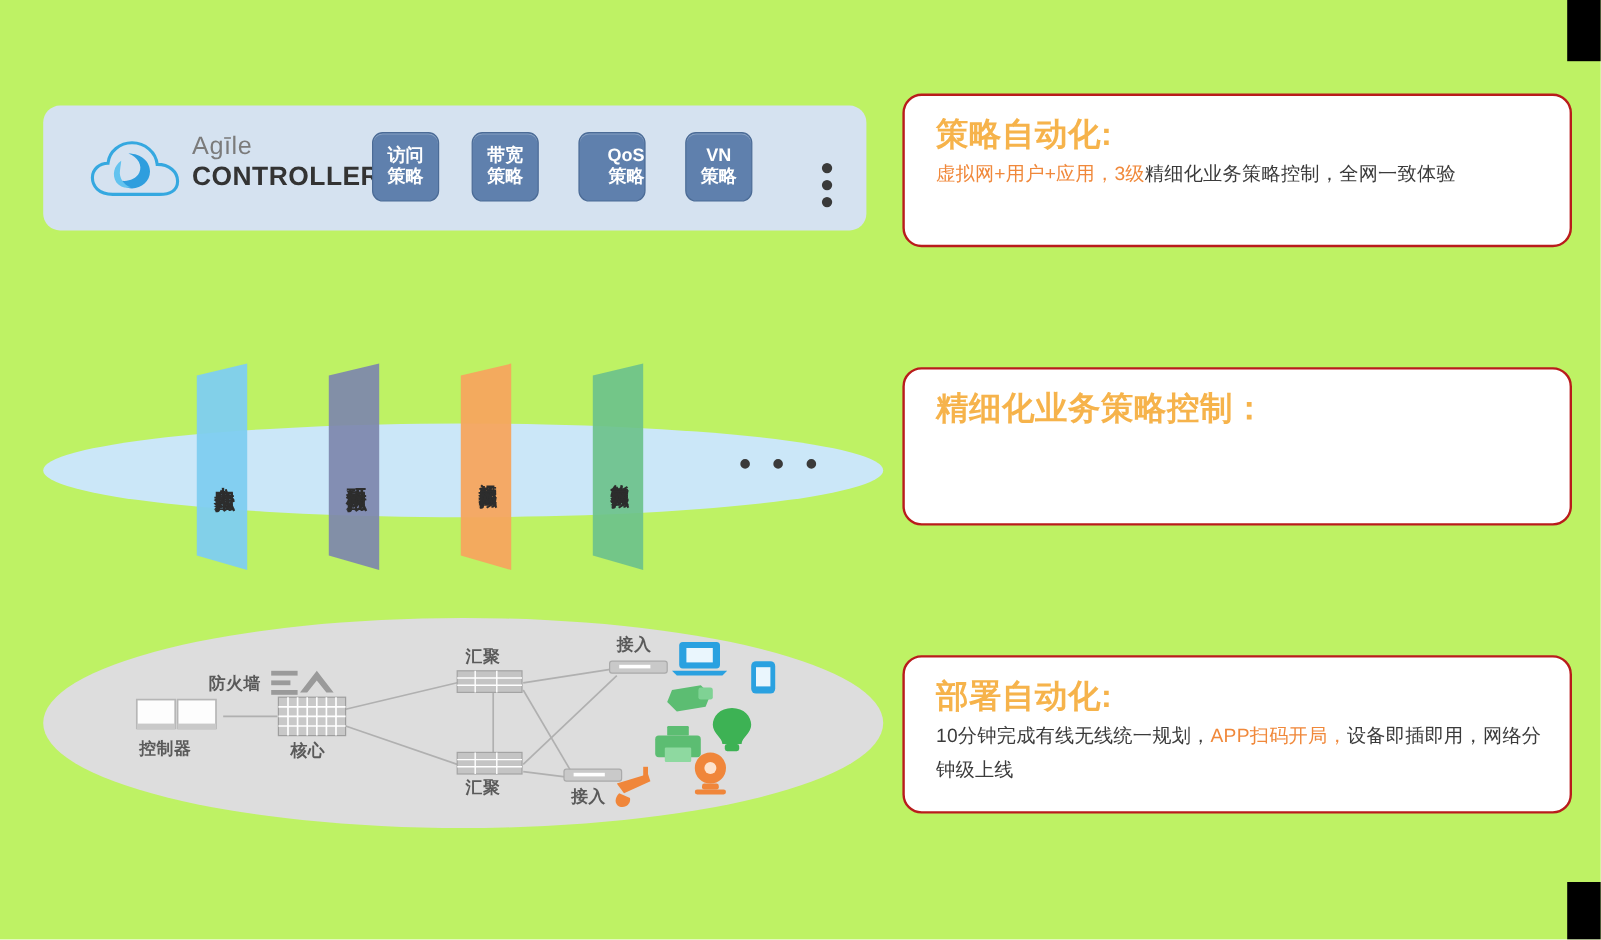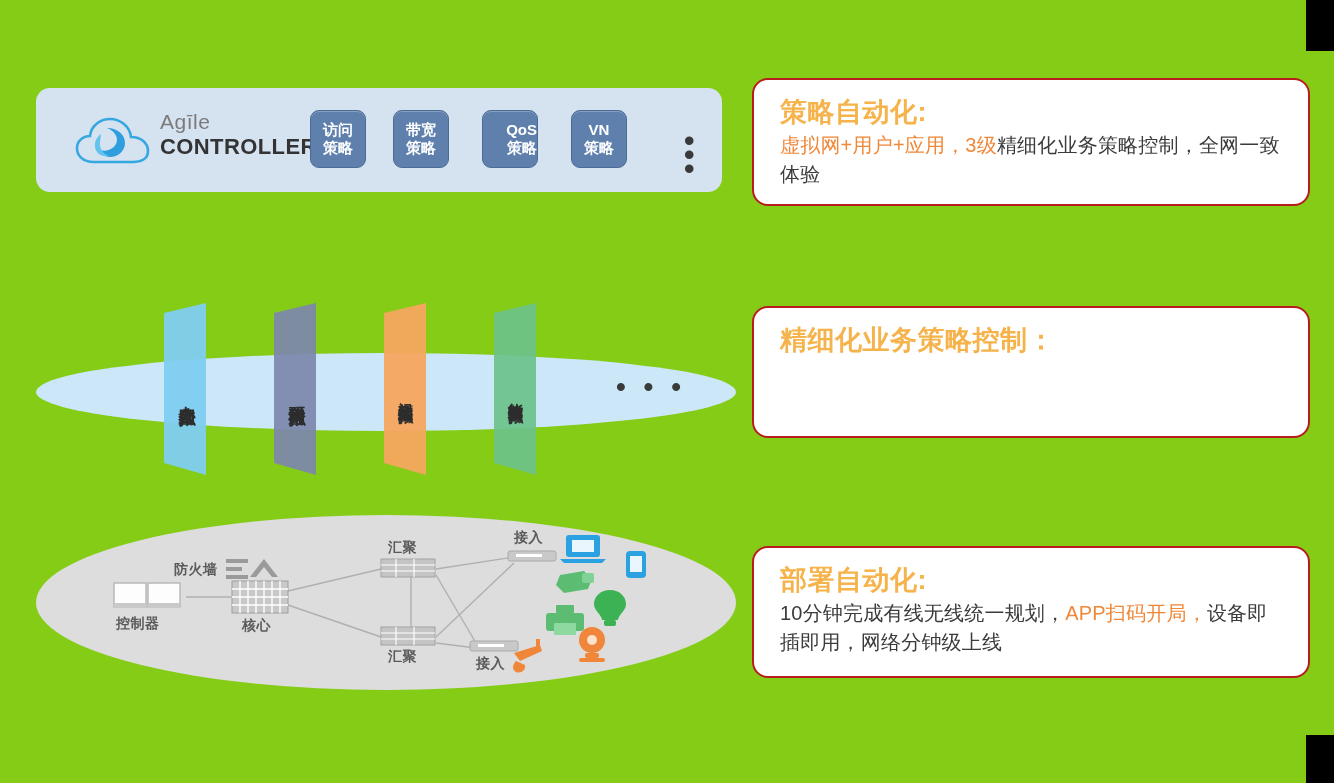--- a/index.html
+++ b/index.html
@@ -2,21 +2,21 @@
 <html><head>
 <meta charset="utf-8">
 <style>
   * { box-sizing: border-box; margin: 0; padding: 0; }
   html, body {
     width: 1334px; height: 783px;
     background: #ffffff;
     font-family: "Liberation Sans", "DejaVu Sans", sans-serif;
     overflow: hidden;
   }
-  #root { position: relative; width: 1334px; height: 783px; background:#84cc16; }
+  #root { position: relative; width: 1334px; height: 783px; background:#bef264; }
 
   
   .edge-bar { position:absolute; right:0; width:28px; background:#000; }
   #edge-top { top:0; height:51px; }
   #edge-bottom { bottom:0; height:48px; }
 
   
   
   #controller-bar {
     position:absolute; left:36px; top:88px; width:686px; height:104px;
@@ -82,21 +82,21 @@
     padding:16px 22px 14px 26px;
   }
   #card-1 { top:78px; height:128px; }
   #card-2 { top:306px; height:132px; }
   #card-3 { top:546px; height:132px; }
   .card-title {
     color:#f6b34b; font-size:27px; font-weight:bold; line-height:33px;
     letter-spacing:.5px; margin-bottom:2px;
   }
   .card-body {
-    color:#3b3b3b; font-size:20px; line-height:29px; letter-spacing:.2px;
+    color:#3b3b3b; font-size:16px; line-height:29px; letter-spacing:.2px;
   }
   .or { color:#f0883a; }
 </style>
 </head>
 <body>
 
 <div id="root">
 
   <div class="edge-bar" id="edge-top"></div>
   <div class="edge-bar" id="edge-bottom"></div>

